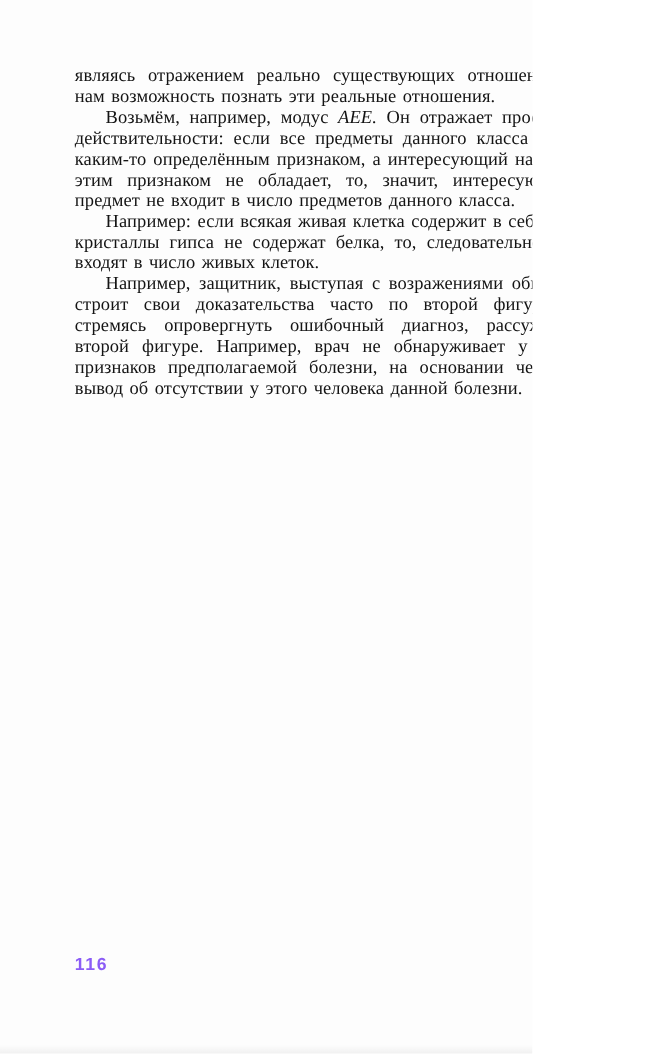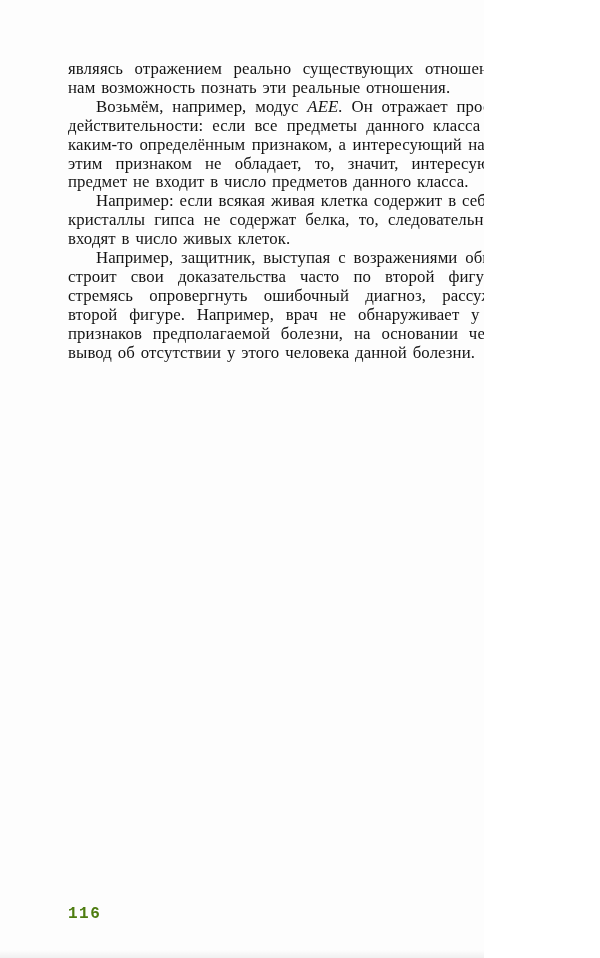--- a/index.html
+++ b/index.html
@@ -33,26 +33,26 @@
   }
   .text-block p.indent {
     text-indent: 28px;
   }
   .text-block .it {
     font-style: italic;
   }
   .page-number {
     position: absolute;
     left: 68px;
-    top: 905px;
-    font-family: Liberation Mono, monospace;
+    top: 869px;
+    font-family: Liberation Sans, sans-serif;
     font-weight: bold;
     font-size: 16px;
     letter-spacing: 1.5px;
-    color: #4d7c0f;
+    color: #8b5cf6;
   }
   .scan-edge-bottom {
     position: absolute;
     left: 0;
     bottom: 0;
     width: 100%;
     height: 8px;
     background: linear-gradient(to bottom, rgba(0,0,0,0), rgba(0,0,0,0.05));
   }
 </style>

